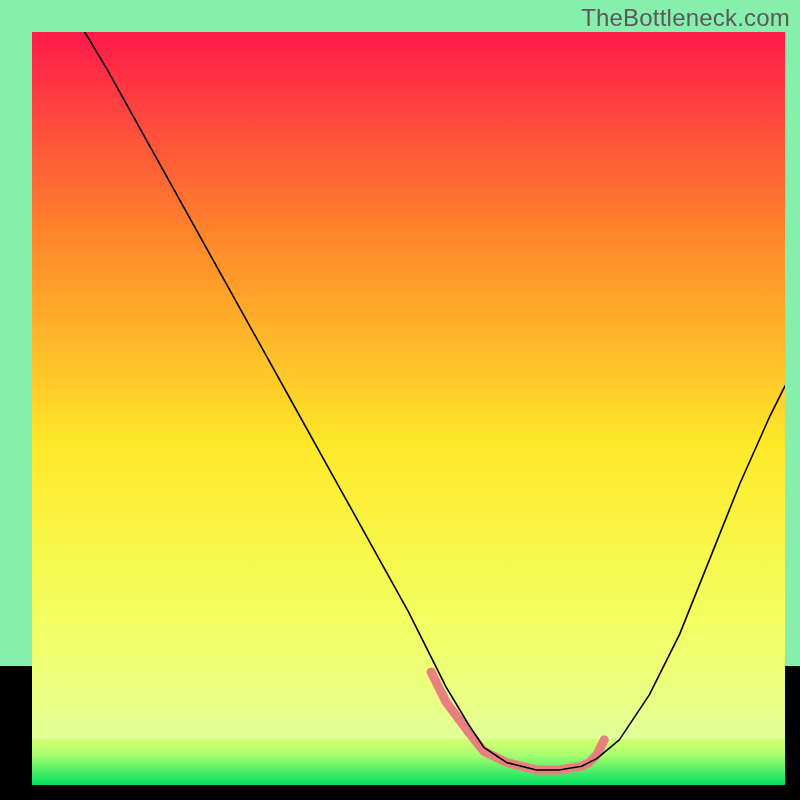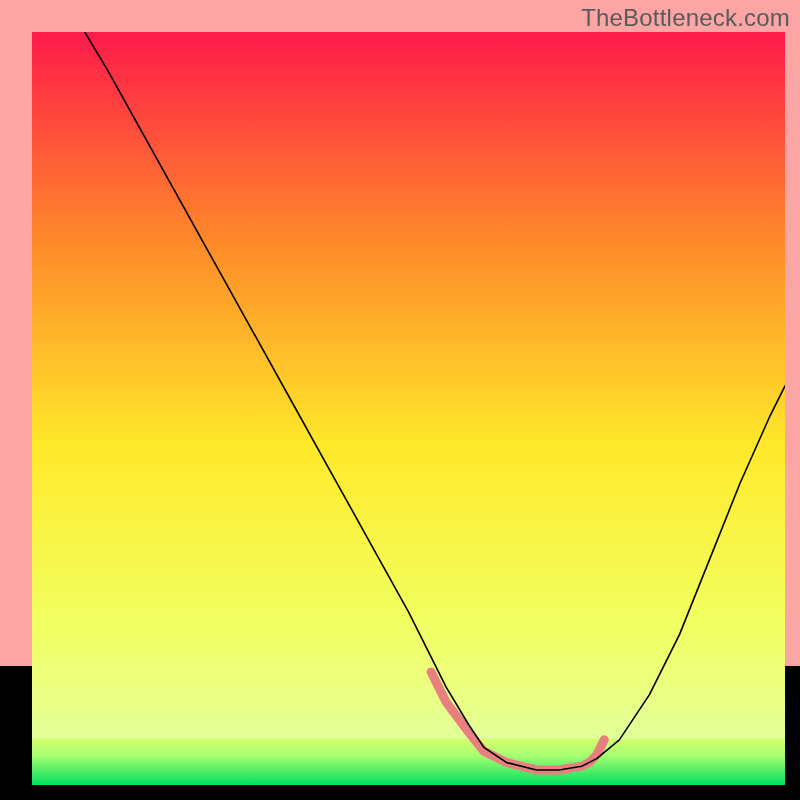--- a/index.html
+++ b/index.html
@@ -9,21 +9,21 @@
     height: 800px;
     background: #000;
     overflow: hidden;
   }
   .frame {
     position: absolute;
     left: 0;
     top: 0;
     width: 800px;
     height: 666px;
-    background: #fca5a5;
+    background: #86efac;
   }
   .watermark {
     position: absolute;
     top: 4px;
     right: 10px;
     font-family: Arial, Helvetica, sans-serif;
     font-size: 24px;
     font-weight: 500;
     color: #5a5a5a;
     letter-spacing: 0.2px;

